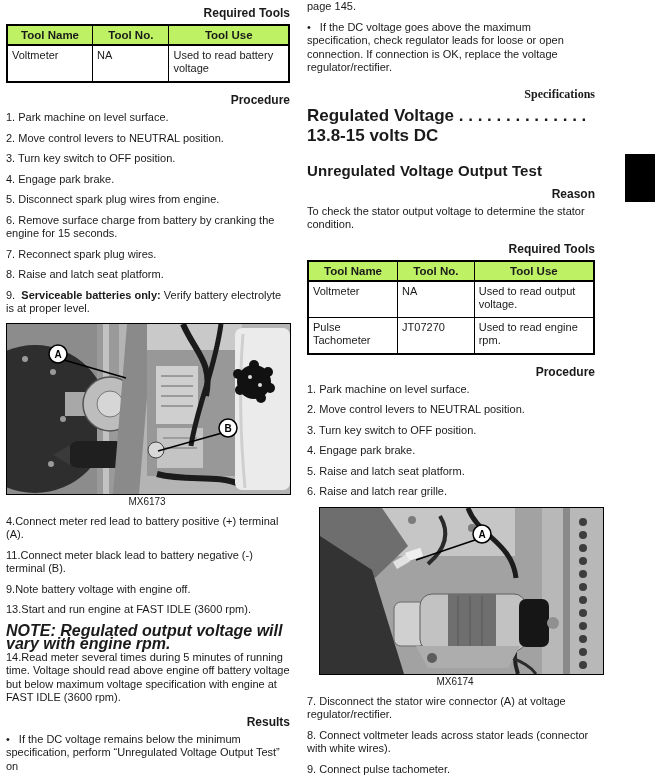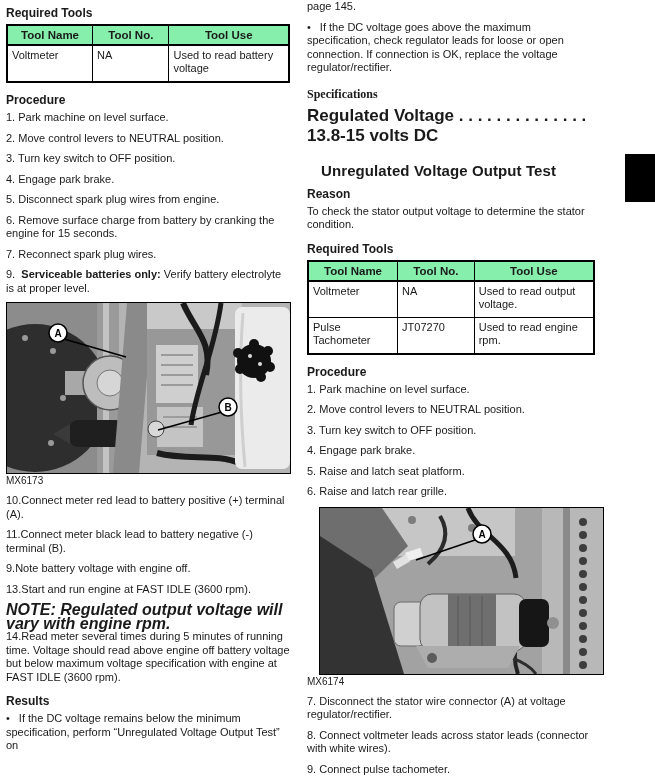--- a/index.html
+++ b/index.html
@@ -3,35 +3,35 @@
 <meta charset="utf-8">
 <style>
   html,body{margin:0;padding:0;background:#ffffff;}
   .page{
     position:relative;width:655px;height:782px;background:#ffffff;
     font-family:"Liberation Sans",sans-serif;color:#1a1a1a;overflow:hidden;
   }
   .col{position:absolute;top:0;}
   .col-left{left:6px;width:284px;padding-top:6px;}
   .col-right{left:307px;width:288px;}
-  .h-sub{font-size:12px;font-weight:bold;margin:0 0 4px 0;}
+  .h-sub{font-size:12px;font-weight:bold;margin:0 0 4px 0;text-align:right;}
   .mt10{margin-top:10px;} .mt12{margin-top:12px;font-family:Liberation Serif, serif;}
-  .h-section{font-size:15px;font-weight:bold;margin:16px 0 8px 14px;letter-spacing:.1px;}
+  .h-section{font-size:15px;font-weight:bold;margin:16px 0 8px 0;letter-spacing:.1px;}
   .body-text,.step{font-size:11px;line-height:13.5px;margin:0 0 7px 0;}
   .bullet-glyph{display:inline-block;margin-right:9px;}
   .b{font-weight:bold;}
   .note{font-size:16px;font-weight:bold;font-style:italic;line-height:13.5px;margin:2px 0 0 0;}
   .spec-line{font-size:17px;font-weight:bold;margin:2px 0 0 0;}
   table.tools{border-collapse:collapse;width:100%;margin:2px 0 10px 0;border:2px solid #000;}
   table.tools th{border:1px solid #000;border-bottom:2px solid #000;font-size:11.5px;font-weight:bold;
-    text-align:center;padding:3px 2px;background:#86efac;}
+    text-align:center;padding:3px 2px;background:#bef264;}
   table.tools td{border:1px solid #000;font-size:11px;vertical-align:top;padding:3px 4px 6px 4px;line-height:13px;}
   .fig{margin:4px 0 2px 0;}
   .fig svg{display:block;border:1px solid #000;}
-  .caption{font-size:10px;text-align:left;margin:1px 2px 8px 0;color:#222;}
+  .caption{font-size:10px;text-align:center;margin:1px 2px 8px 0;color:#222;}
   .tab-marker{position:absolute;right:0;top:154px;width:30px;height:48px;background:#000;}
   .callout-text{font:bold 10px "Liberation Sans",sans-serif;}
 </style>
 </head>
 <body>
 
 <div class="page">
 
   <div class="col col-left">
 
@@ -59,20 +59,21 @@
 
     <div class="h-sub mt10">Procedure</div>
 
     <div class="step">1.  Park machine on level surface.</div>
     <div class="step">2.  Move control levers to NEUTRAL position.</div>
     <div class="step">3.  Turn key switch to OFF position.</div>
     <div class="step">4.  Engage park brake.</div>
     <div class="step">5.  Disconnect spark plug wires from engine.</div>
     <div class="step">6.  Remove surface charge from battery by cranking the engine for 15 seconds.</div>
     <div class="step">7.  Reconnect spark plug wires.</div>
+    <div class="step">8.  Raise and latch seat platform.</div>
     <div class="step"><span>9.</span>&nbsp; <span class="b">Serviceable batteries only:</span> <span>Verify battery electrolyte is at proper level.</span></div>
 
     <figure class="fig" style="margin:4px 0 0 0;">
       <svg width="283" height="170" viewBox="0 0 283 170" xmlns="http://www.w3.org/2000/svg">
         <rect x="0" y="0" width="283" height="170" fill="#b4b4b4"></rect>
         <rect x="0" y="0" width="95" height="170" fill="#8c8c8c"></rect>
         <g>
           <circle cx="28" cy="95" r="74" fill="#2e2e2e"></circle>
           <circle cx="46" cy="48" r="3" fill="#9a9a9a"></circle>
             <circle cx="56" cy="95" r="3" fill="#9a9a9a"></circle>
@@ -129,21 +130,21 @@
         </g>
         <g>
           <line x1="215" y1="109" x2="151" y2="127" stroke="#000" stroke-width="1.5"></line>
           <circle cx="221" cy="104" r="9" fill="#fff" stroke="#000" stroke-width="1.5"></circle>
           <text class="callout-text" x="221" y="108" text-anchor="middle">B</text>
         </g>
       </svg>
     </figure>
     <div class="caption">MX6173</div>
 
-    <div class="step">10.Connect meter red lead to battery positive (+) terminal (A).</div>
+    <div class="step">4.Connect meter red lead to battery positive (+) terminal (A).</div>
     <div class="step">11.Connect meter black lead to battery negative (-) terminal (B).</div>
     <div class="step">9.Note battery voltage with engine off.</div>
     <div class="step">13.Start and run engine at FAST IDLE (3600 rpm).</div>
 
     <div class="note">NOTE: Regulated output voltage will vary with engine rpm.</div>
 
     <div class="step">14.Read meter several times during 5 minutes of running time. Voltage should read above engine off battery voltage but below maximum voltage specification with engine at FAST IDLE (3600 rpm).</div>
 
     <div class="h-sub mt10">Results</div>
     <div class="body-text"><span class="bullet-glyph">•</span><span>If the DC voltage remains below the minimum specification, perform “Unregulated Voltage Output Test” on</span></div>

